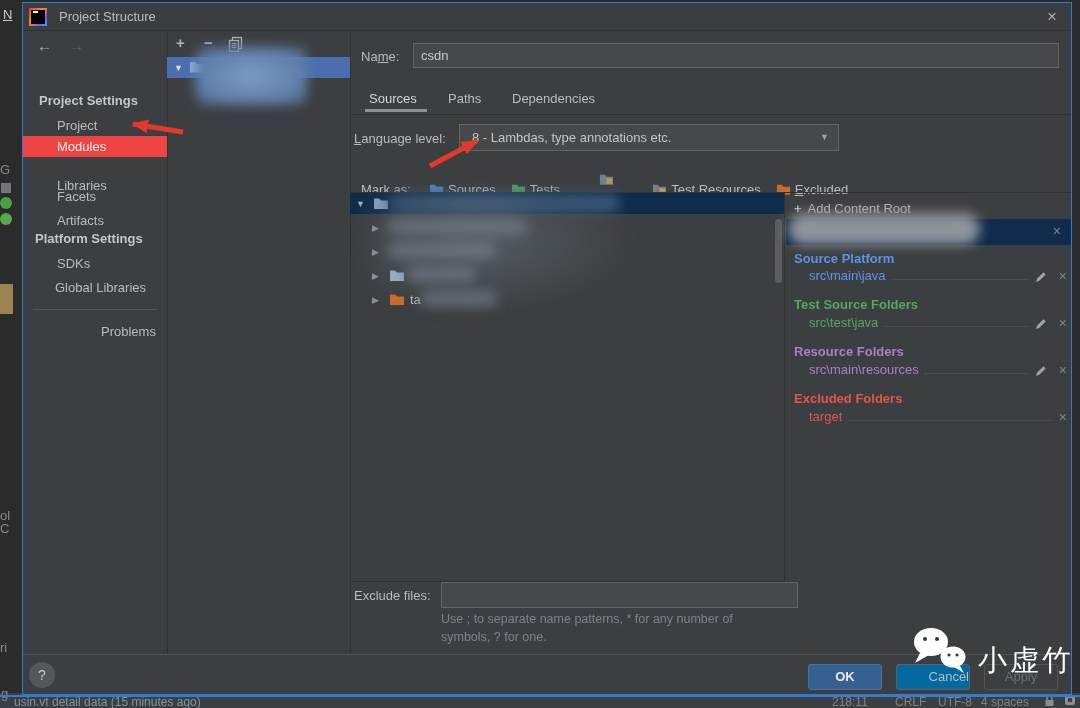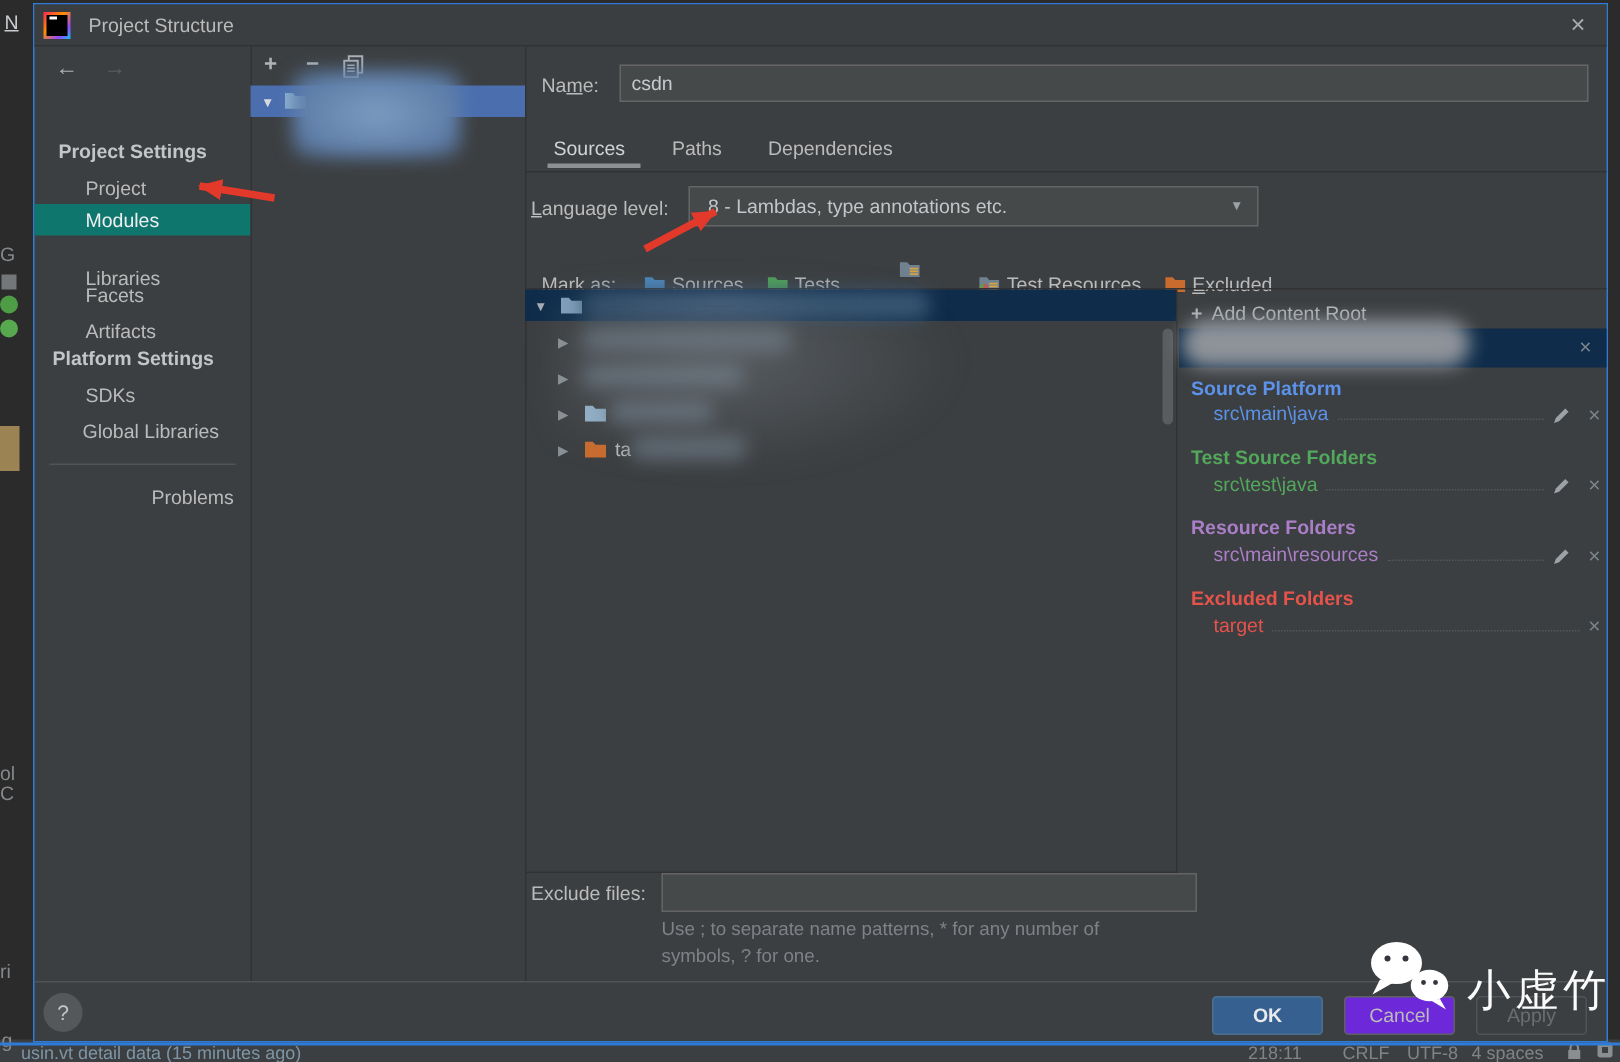--- a/index.html
+++ b/index.html
@@ -21,21 +21,21 @@
     background:linear-gradient(135deg,#fe2857 0%,#fe8f00 40%,#9747ff 75%,#07c3f2 100%); }
   .ij-icon::after { content:""; position:absolute; left:2px; top:2px; right:2px; bottom:2px; background:#000; }
   .ij-mark { position:absolute; left:4px; top:3px; width:5px; height:2px; background:#fff; z-index:1; }
   .close-x { position:absolute; right:14px; top:4px; font-size:17px; color:#A9ADB0; cursor:pointer; }
   .vline { position:absolute; width:1px; background:#323232; }
   .hline { position:absolute; height:1px; background:#323232; }
   
   .nav-arrow { position:absolute; font-size:15px; }
   .sb-head { position:absolute; font-weight:bold; color:#C3C6C9; }
   .sb-item { position:absolute; left:0; width:144px; padding:3px 0 3px 34px; color:#BBBBBB; cursor:pointer; }
-  .sb-item.sel { background:#0f766e; color:#EDEFF1; }
+  .sb-item.sel { background:#ef4444; color:#EDEFF1; }
   
   .tool-glyph { position:absolute; color:#AFB3B6; font-size:15px; font-weight:bold; cursor:pointer; }
   .mod-row-sel { position:absolute; left:144px; top:54px; width:183px; height:21px; background:#4B6EAF; }
   .tree-arrow { font-size:9px; color:#A6ADB3; }
   .folder-svg { display:inline-block; vertical-align:-1px; }
   
   .lbl { color:#BBBBBB; }
   .mn { text-decoration:underline; }
   .txt-input { position:absolute; background:#45494A; border:1px solid #646464; color:#C8CBCE;
     font-family:"Liberation Sans",sans-serif; font-size:13px; padding:0 7px; outline:none; }
@@ -55,21 +55,21 @@
   .rp-leader { flex:1; border-bottom:1px dotted #55585B; margin:0 6px 3px 6px; height:1px; }
   .rp-x { color:#7C858C; font-size:14px; cursor:pointer; line-height:1; }
   .add-root { position:absolute; color:#B4B8BC; cursor:pointer; }
   .root-bar { position:absolute; left:763px; top:216px; width:285px; height:26px; background:#0F2D4B; }
   
   .blur { position:absolute; filter:blur(6px); border-radius:10px; }
   
   .btn { position:absolute; width:74px; height:26px; border-radius:3px; font-family:"Liberation Sans",sans-serif;
     font-size:13px; text-align:center; line-height:24px; cursor:pointer; }
   .btn-ok { background:#366090; border:1px solid #4C708F; color:#E8EAED; font-weight:bold; }
-  .btn-plain { background:#6d28d9; border:1px solid #5E6163; color:#BBBBBB; }
+  .btn-plain { background:#0369a1; border:1px solid #5E6163; color:#BBBBBB;text-align:right; }
   .btn-disabled { background:#3C3F41; border:1px solid #515456; color:#6A6E70; cursor:default; }
   .help-circle { position:absolute; left:6px; top:659px; width:26px; height:26px; border-radius:50%;
     background:#55585A; color:#C3C6C9; text-align:center; line-height:26px; font-size:14px; cursor:pointer; }
   
   .statusbar-text { color:#7E95A6; font-size:12px; }
   .status-item { color:#808486; font-size:12px; }
   .frag { position:absolute; color:#85898C; font-size:13px; z-index:1; }
   #watermark { position:absolute; left:908px; top:627px; z-index:6; display:flex; align-items:flex-start; }
   #wm-text { color:#FAFAFA; font-size:29px; letter-spacing:3px; margin-left:6px; margin-top:14px;
     font-family:"Liberation Sans",sans-serif; }

